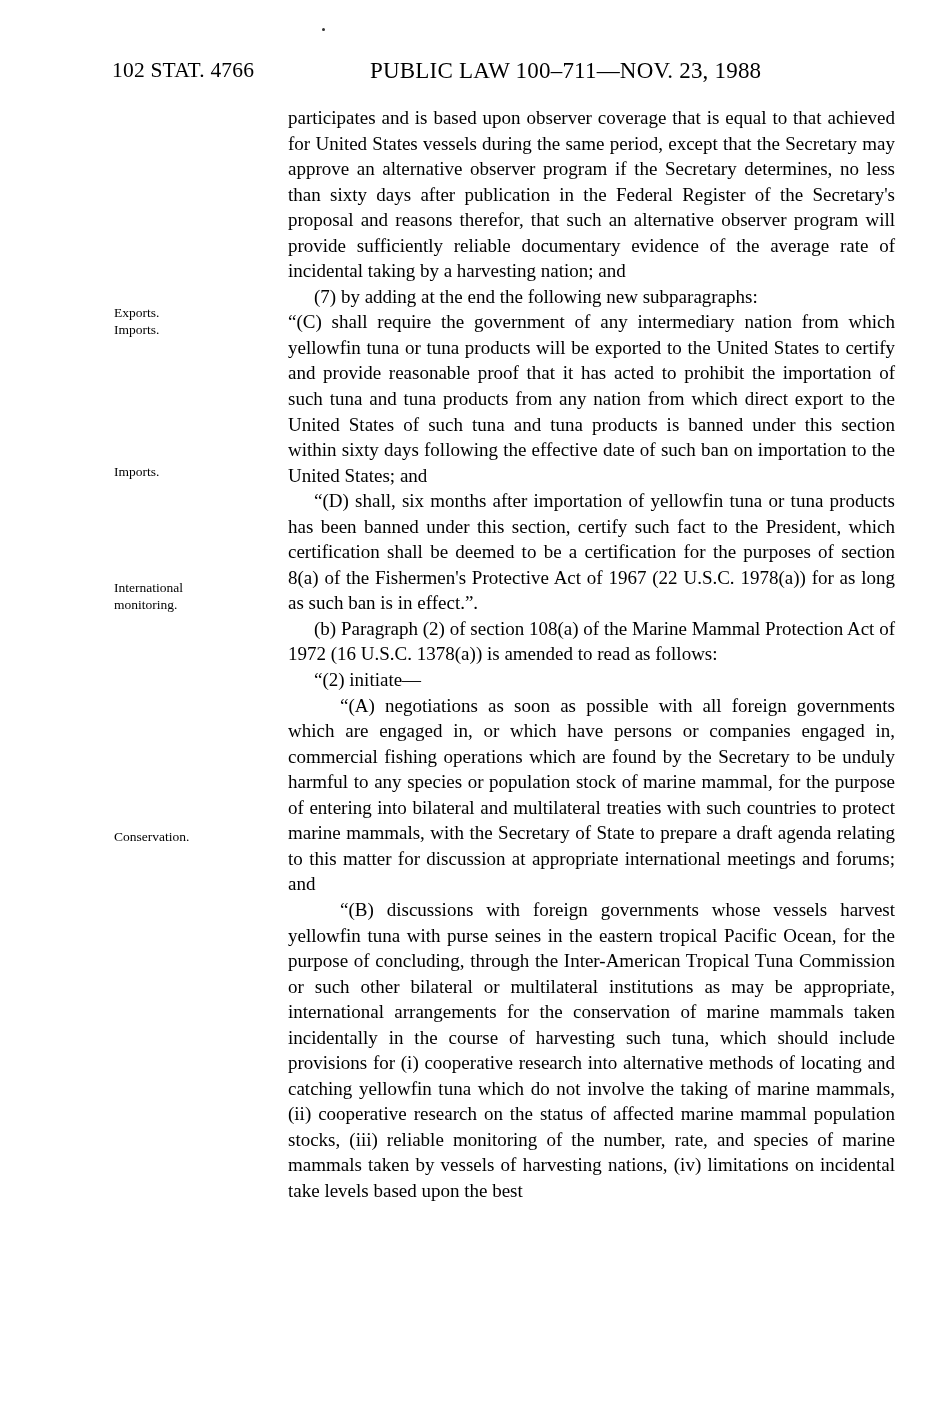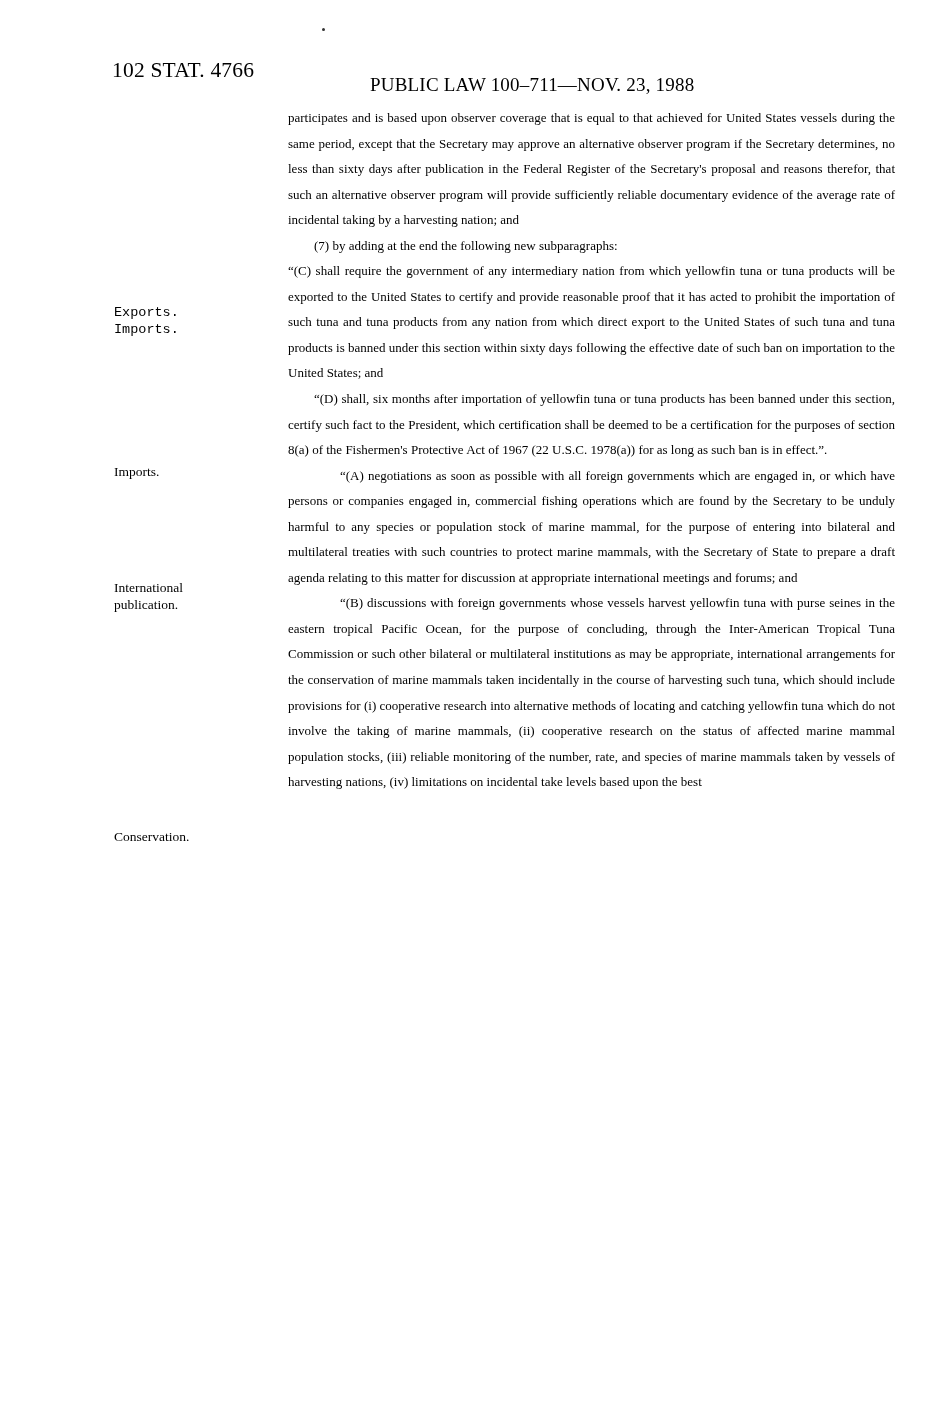--- a/index.html
+++ b/index.html
@@ -33,22 +33,22 @@
     position: absolute;
     left: 112px;
     top: 0;
     font-size: 21.5px;
     letter-spacing: 0.2px;
     white-space: nowrap;
   }
   .header-center {
     position: absolute;
     left: 370px;
-    top: 16px;
-    font-size: 19px;
+    top: 0;
+    font-size: 23px;
     letter-spacing: 0.2px;
     white-space: nowrap;
   }
   .dot-mark {
     position: absolute;
     left: 322px;
     top: 28px;
     width: 3px;
     height: 3px;
     background: #333;
@@ -67,21 +67,21 @@
     line-height: 16.5px;
     font-family: "Liberation Serif", serif;
     white-space: pre-line;
   }
   
   .body-col {
     position: absolute;
     left: 288px;
     top: 105px;
     width: 607px;
-    font-size: 13px;
+    font-size: 19px;
     line-height: 25.55px;
     text-align: justify;
     text-justify: inter-word;
   }
   .body-col p {
     margin: 0;
   }
   .ind-0 { text-indent: 0; }
   .ind-1 { text-indent: 26px; }
   .ind-2 { text-indent: 52px; }
@@ -92,30 +92,32 @@
 <div class="page">
 
   <div class="dot-mark"></div>
 
   <div class="header">
     <div class="header-left">102 STAT. 4766</div>
     <div class="header-center">PUBLIC LAW 100–711—NOV. 23, 1988</div>
   </div>
 
   <div class="margin-notes">
-      <div class="margin-note" style="top: 200px; font-family: Liberation Mono, monospace;">Exports.
+      <div class="margin-note" style="top: 200px;">Exports.
 Imports.</div>
       <div class="margin-note" style="top: 359px;">Imports.</div>
       <div class="margin-note" style="top: 475px;">International
-publication.</div>
+monitoring.</div>
       <div class="margin-note" style="top: 724px;">Conservation.</div>
     </div>
 
   <div class="body-col">
       <p class="ind-0">participates and is based upon observer coverage that is equal to that achieved for United States vessels during the same period, except that the Secretary may approve an alternative observer program if the Secretary determines, no less than sixty days after publication in the Federal Register of the Secretary's proposal and reasons therefor, that such an alternative observer program will provide sufficiently reliable documentary evidence of the average rate of incidental taking by a harvesting nation; and</p>
       <p class="ind-1">(7) by adding at the end the following new subparagraphs:</p>
       <p class="ind-0">“(C) shall require the government of any intermediary nation from which yellowfin tuna or tuna products will be exported to the United States to certify and provide reasonable proof that it has acted to prohibit the importation of such tuna and tuna products from any nation from which direct export to the United States of such tuna and tuna products is banned under this section within sixty days following the effective date of such ban on importation to the United States; and</p>
       <p class="ind-1">“(D) shall, six months after importation of yellowfin tuna or tuna products has been banned under this section, certify such fact to the President, which certification shall be deemed to be a certification for the purposes of section 8(a) of the Fishermen's Protective Act of 1967 (22 U.S.C. 1978(a)) for as long as such ban is in effect.”.</p>
+      <p class="ind-1">(b) Paragraph (2) of section 108(a) of the Marine Mammal Protection Act of 1972 (16 U.S.C. 1378(a)) is amended to read as follows:</p>
+      <p class="ind-1">“(2) initiate—</p>
       <p class="ind-2">“(A) negotiations as soon as possible with all foreign governments which are engaged in, or which have persons or companies engaged in, commercial fishing operations which are found by the Secretary to be unduly harmful to any species or population stock of marine mammal, for the purpose of entering into bilateral and multilateral treaties with such countries to protect marine mammals, with the Secretary of State to prepare a draft agenda relating to this matter for discussion at appropriate international meetings and forums; and</p>
       <p class="ind-2">“(B) discussions with foreign governments whose vessels harvest yellowfin tuna with purse seines in the eastern tropical Pacific Ocean, for the purpose of concluding, through the Inter-American Tropical Tuna Commission or such other bilateral or multilateral institutions as may be appropriate, international arrangements for the conservation of marine mammals taken incidentally in the course of harvesting such tuna, which should include provisions for (i) cooperative research into alternative methods of locating and catching yellowfin tuna which do not involve the taking of marine mammals, (ii) cooperative research on the status of affected marine mammal population stocks, (iii) reliable monitoring of the number, rate, and species of marine mammals taken by vessels of harvesting nations, (iv) limitations on incidental take levels based upon the best</p>
     </div>
 
 </div>
 
 </body></html>

